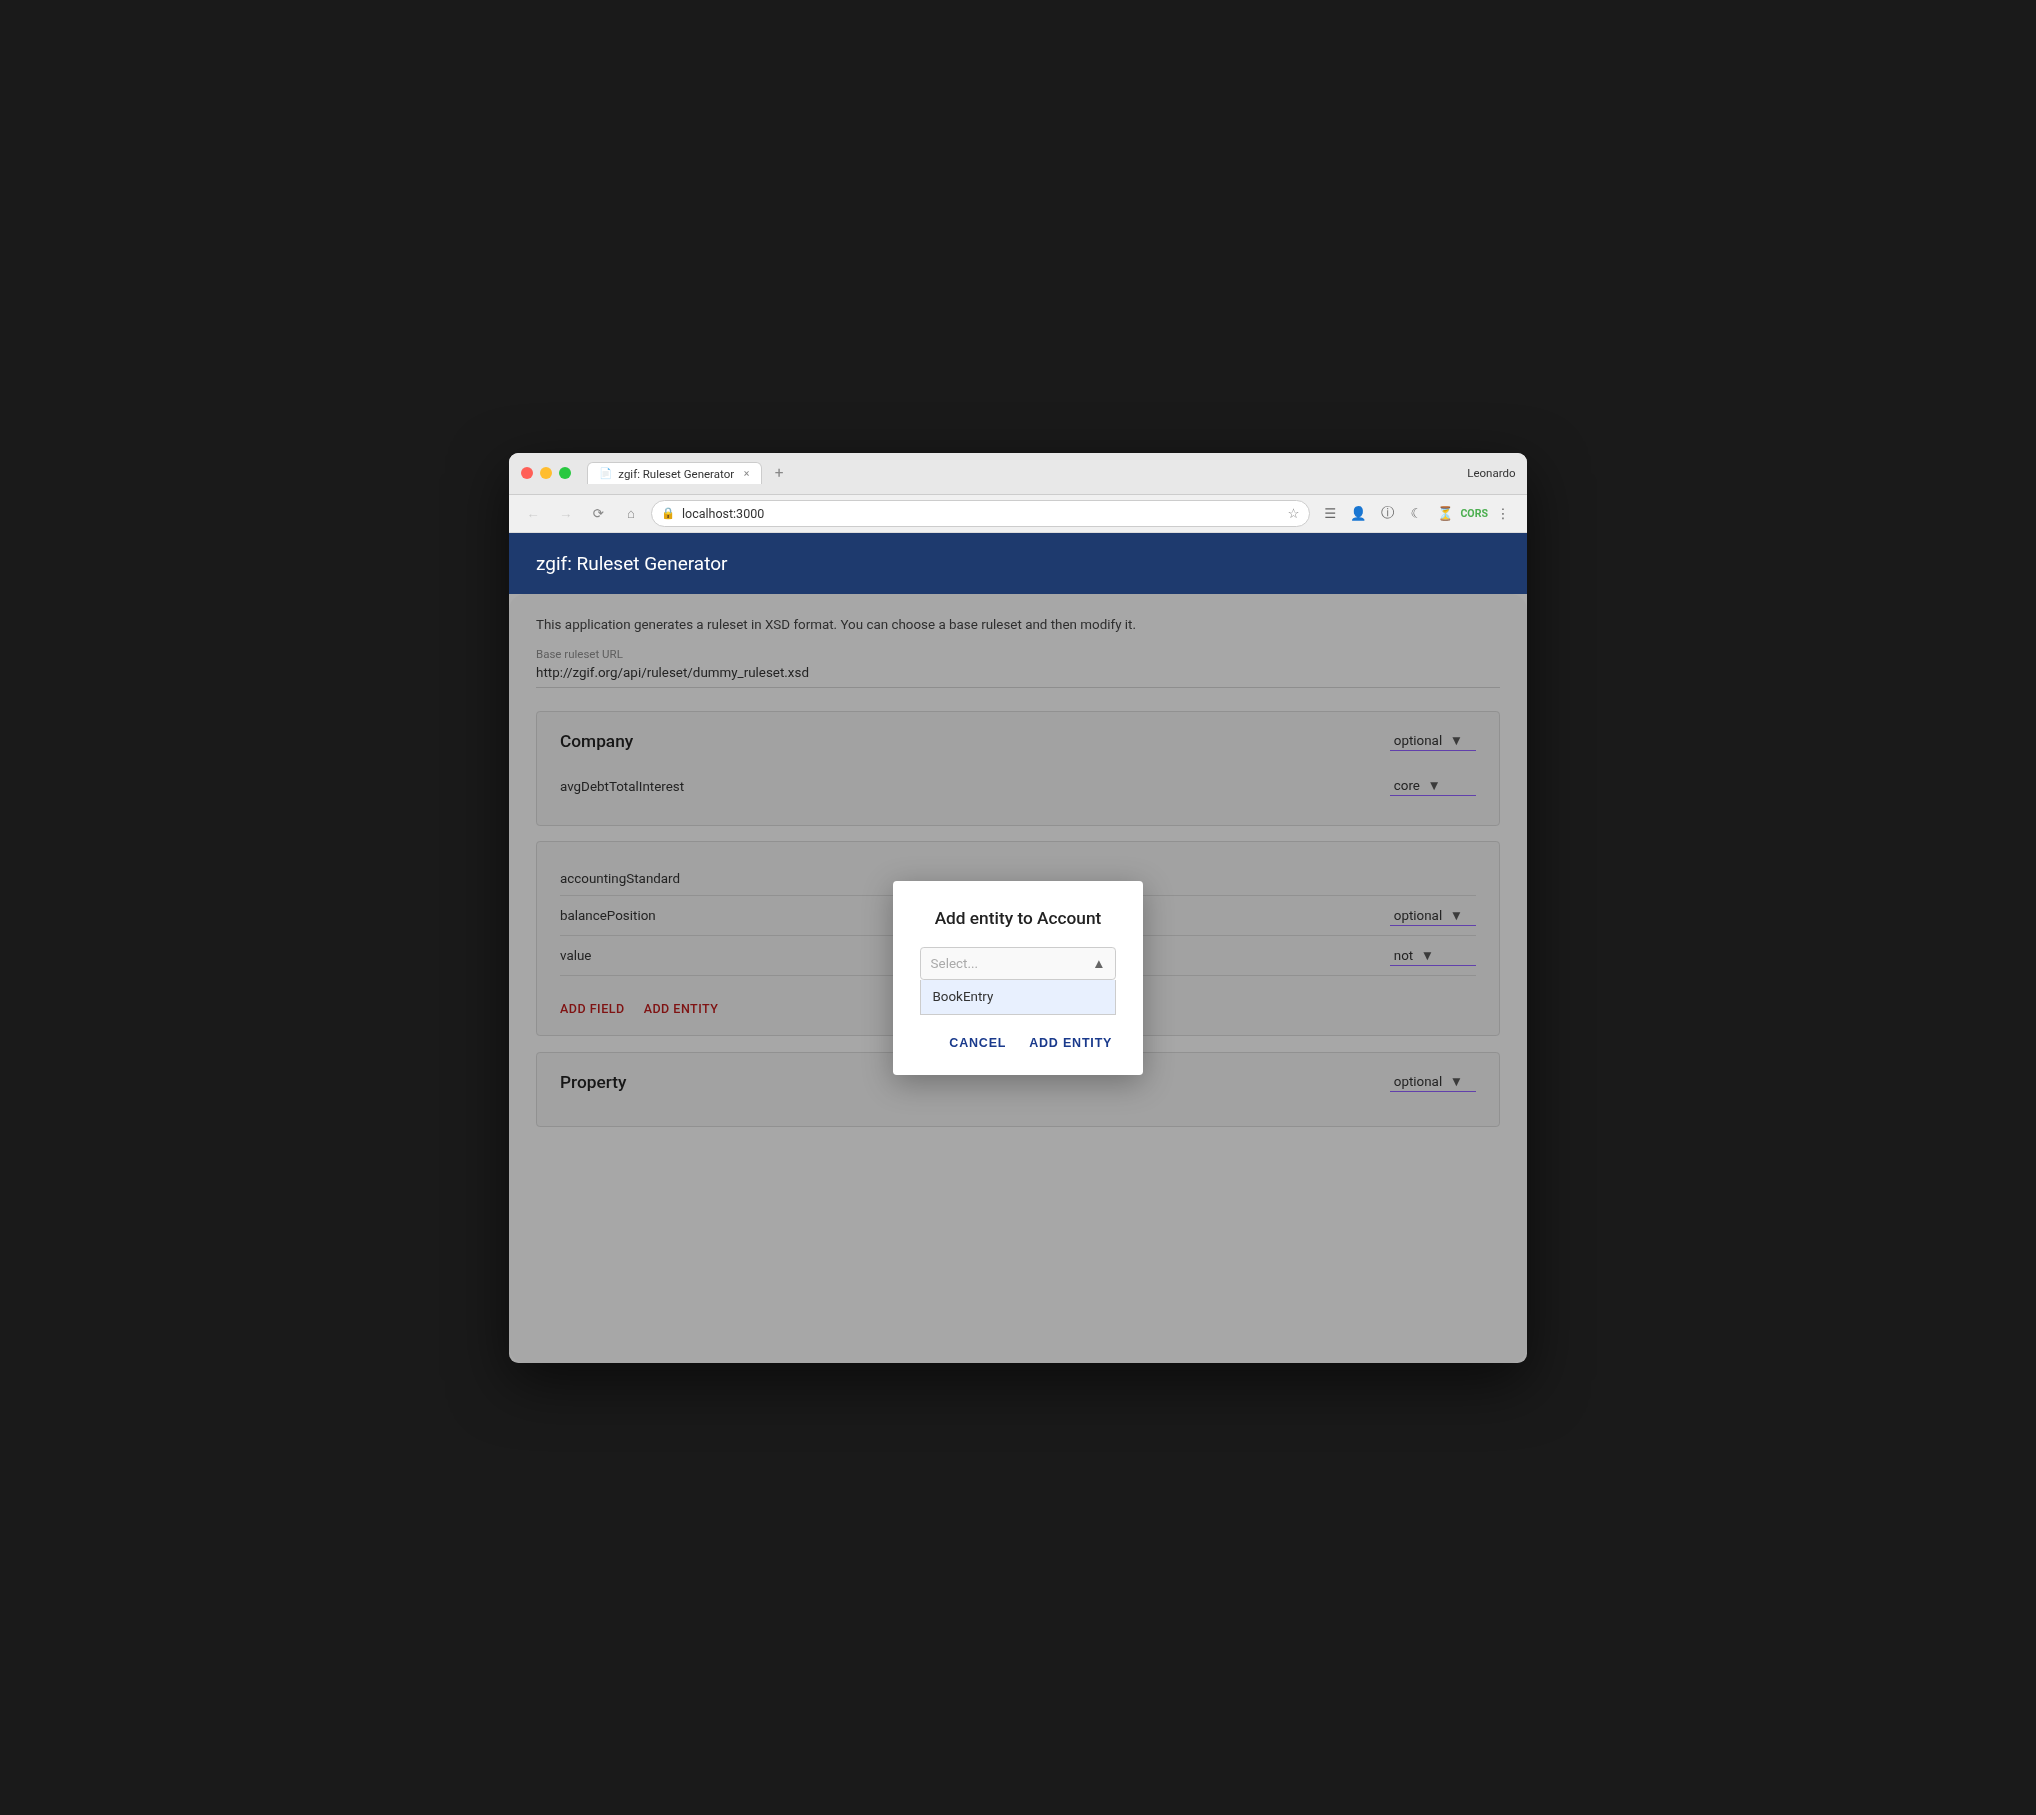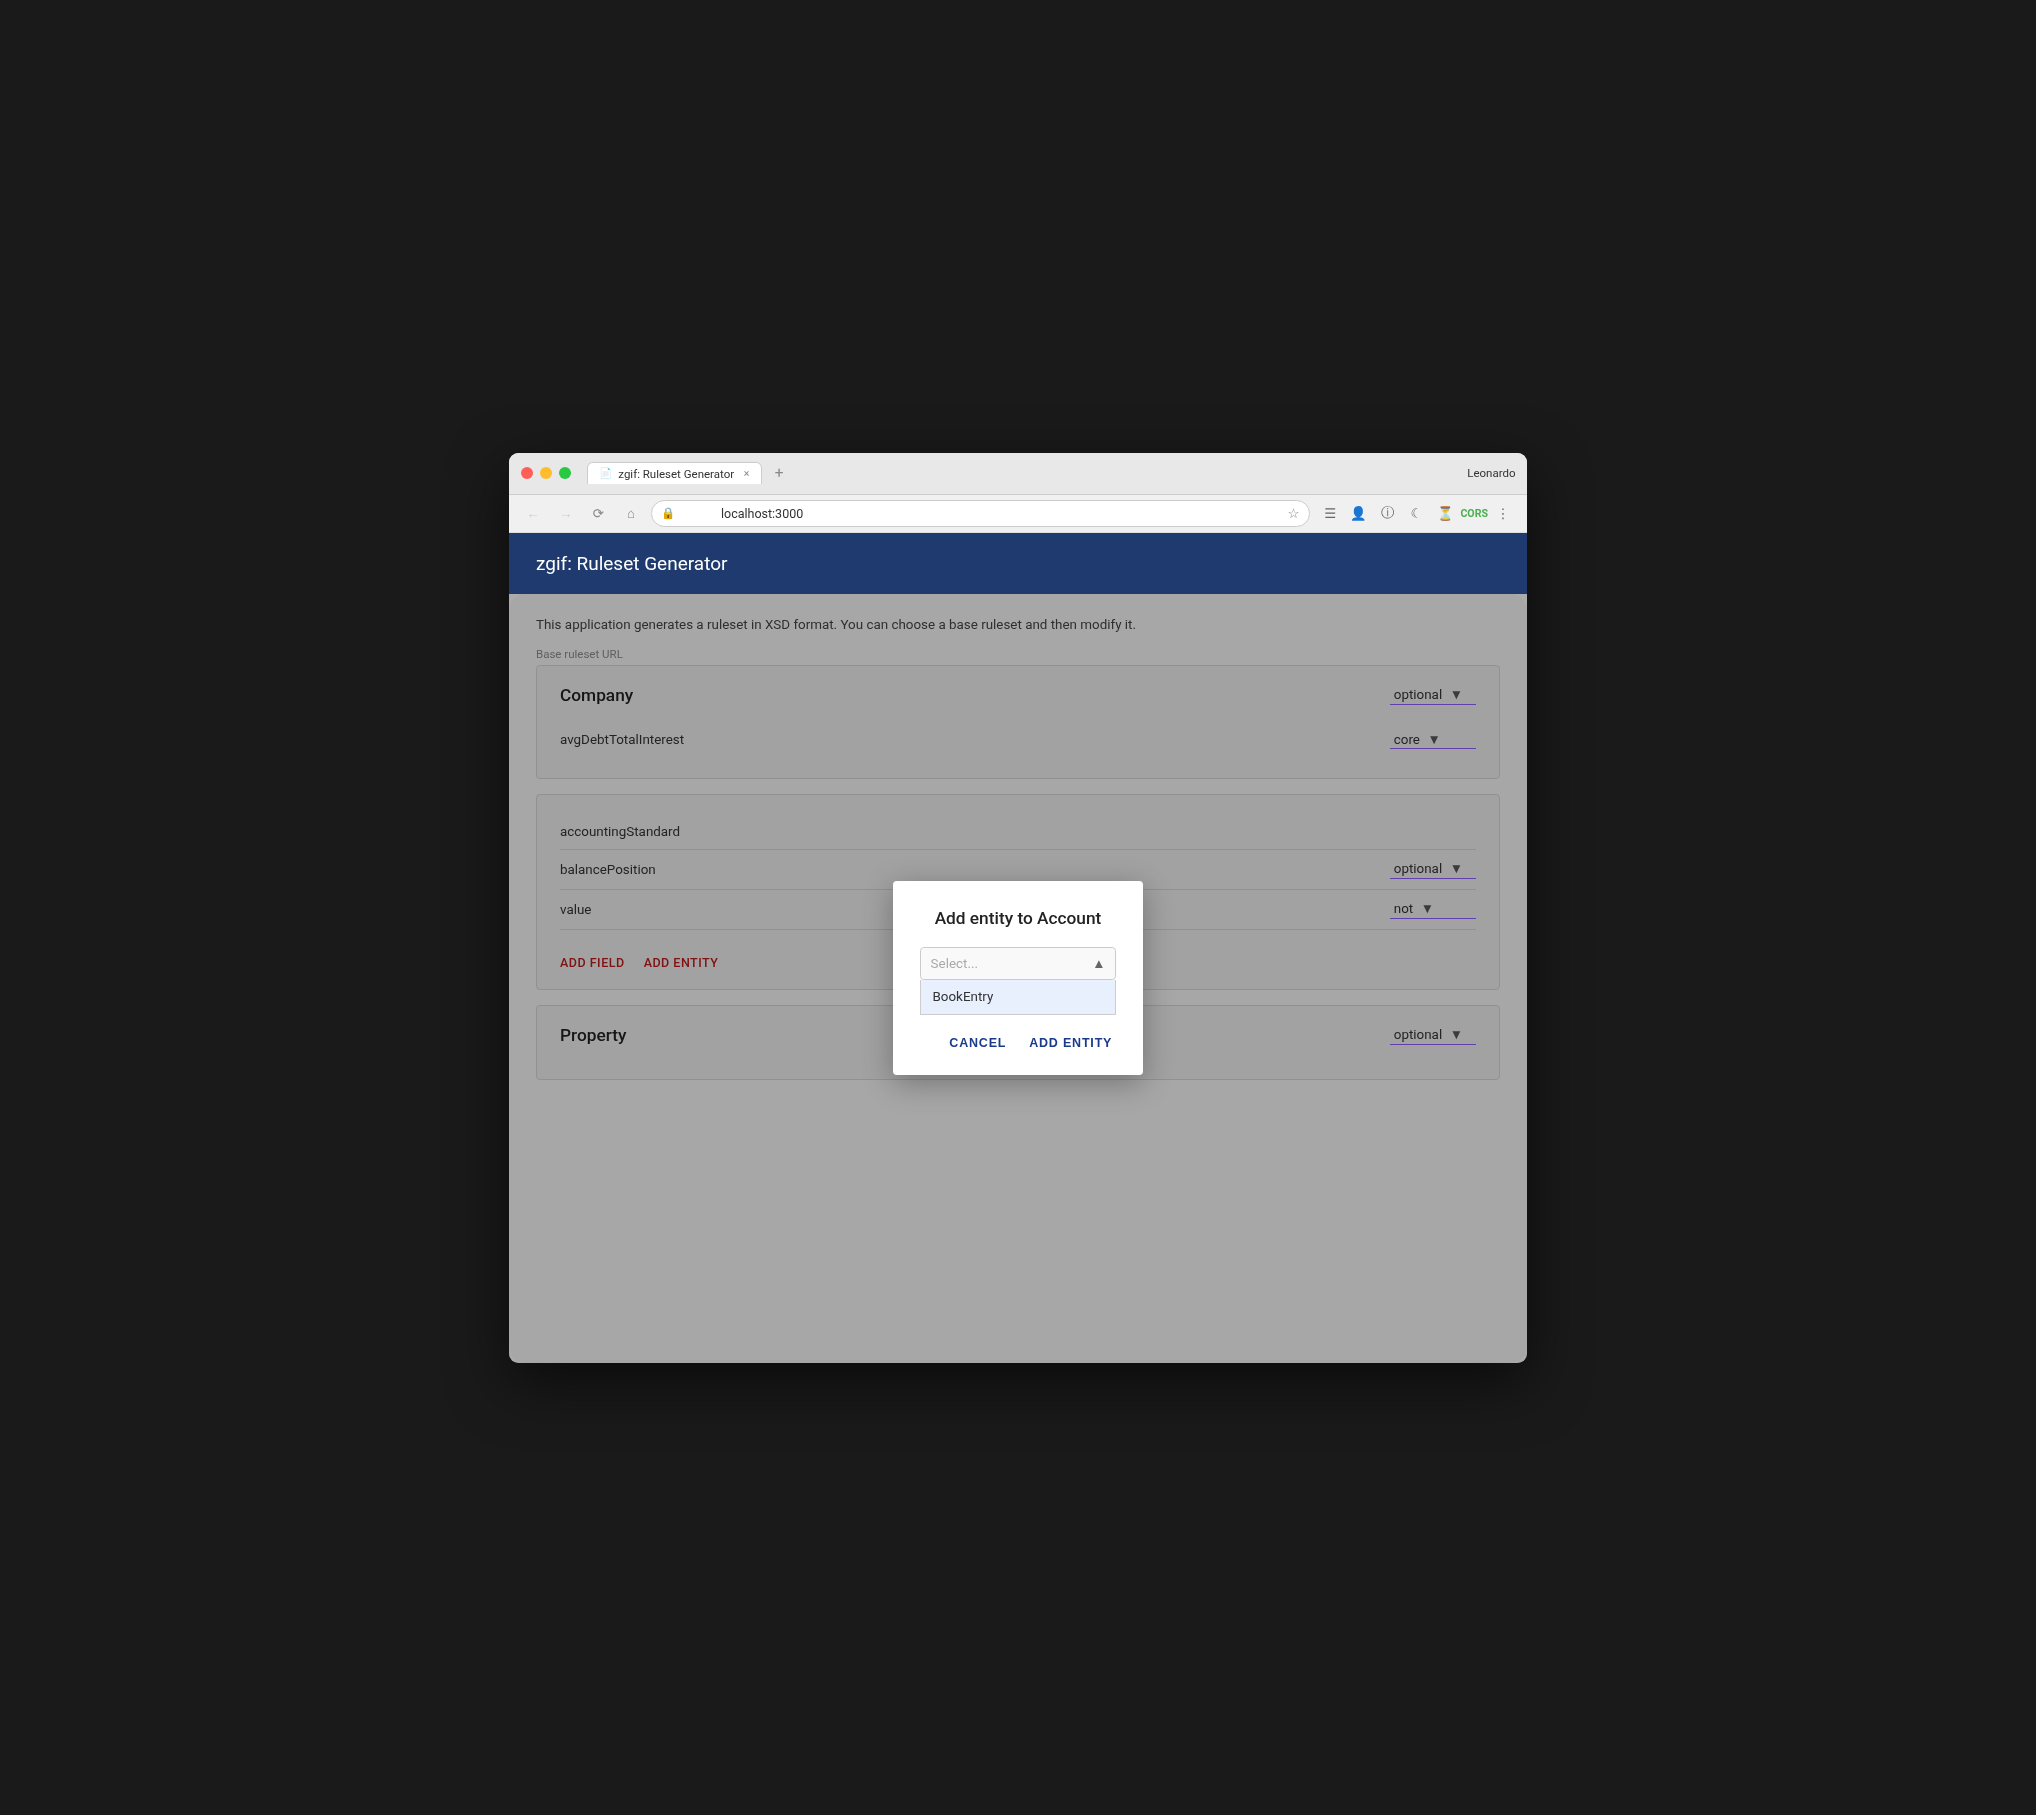--- a/index.html
+++ b/index.html
@@ -143,21 +143,20 @@
 
     .lock-icon {
       color: #555;
       font-size: 11.5px;
     }
 
     .address-text {
       flex: 1;
       font-size: 12.5px;
       color: #333;
-      margin-left: 39px;
     }
 
     .star-icon {
       color: #888;
       font-size: 13.4px;
     }
 
     .nav-actions {
       display: flex;
       gap: 3.8px;
@@ -430,20 +429,21 @@
 
   <div class="app-header">
     <h1 class="app-title">zgif: Ruleset Generator</h1>
   </div>
 
   <div class="page-content">
 
     <p class="description">This application generates a ruleset in XSD format. You can choose a base ruleset and then modify it.</p>
 
     <div class="base-ruleset-label">Base ruleset URL</div>
+    <div class="base-ruleset-url">http://zgif.org/api/ruleset/dummy_ruleset.xsd</div>
 
     <div class="section-card">
       <div class="section-header">
         <span class="section-title">Company</span>
         <div class="dropdown-select">
           <span class="dropdown-value">optional</span>
           <span class="dropdown-arrow">▼</span>
         </div>
       </div>
       <div class="field-row">

